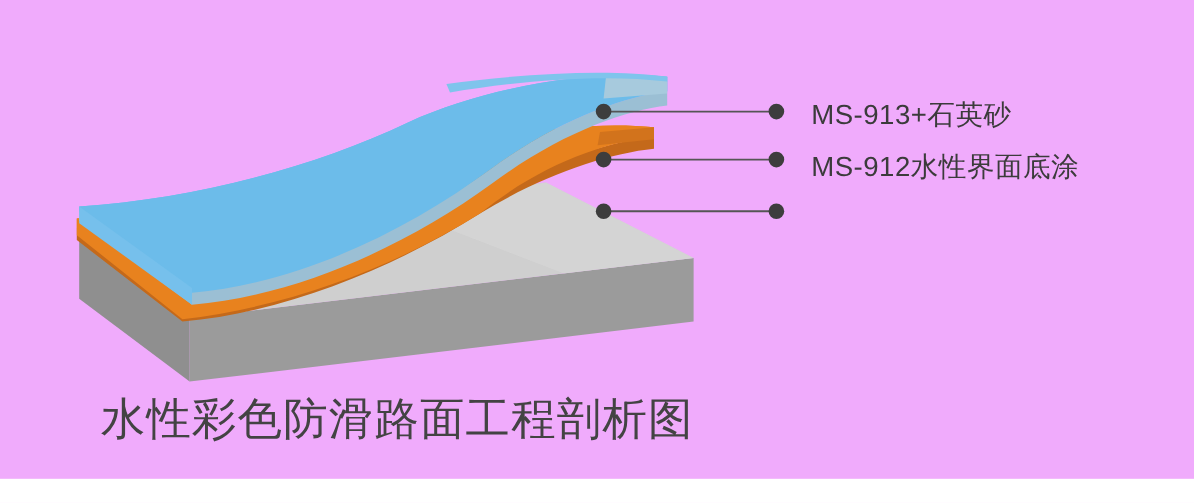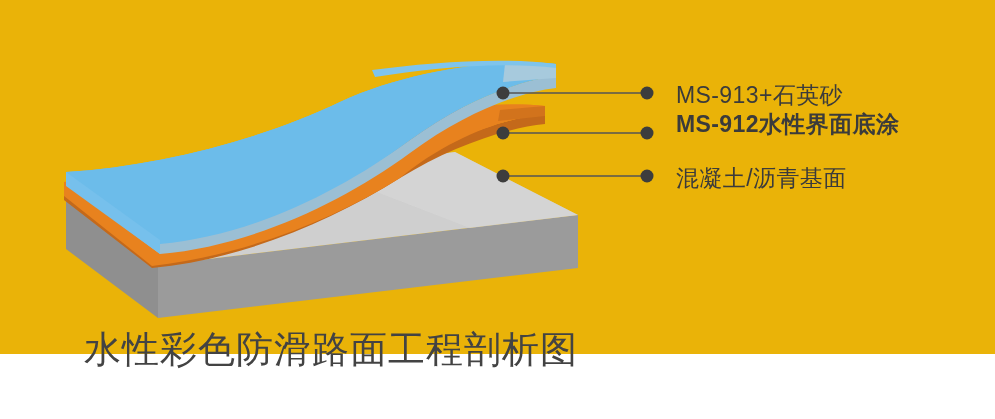--- a/index.html
+++ b/index.html
@@ -10,40 +10,40 @@
   body {
     width: 995px;
     height: 419px;
     font-family: "Liberation Sans", "DejaVu Sans", sans-serif;
     overflow: hidden;
     position: relative;
   }
   #stage {
     position: relative;
     width: 995px;
-    height: 354px;
-    background: #eab308;
+    height: 399px;
+    background: #f0abfc;
   }
   #diagram-svg {
     position: absolute;
     left: 0;
     top: 0;
     width: 995px;
     height: 419px;
   }
   .legend-label {
     position: absolute;
     font-size: 23px;
     color: #3b3b3b;
     white-space: nowrap;
     letter-spacing: 0.4px;
     font-family: "Liberation Sans", "DejaVu Sans", sans-serif;
   }
   #legend-label-0 { left: 676px; top: 80px; }
-  #legend-label-1 { left: 676px; top: 109px; font-weight: bold; }
+  #legend-label-1 { left: 676px; top: 124px; }
   #legend-label-2 { left: 676px; top: 163px; }
   #page-title {
     position: absolute;
     left: 84px;
     top: 325px;
     font-size: 37px;
     color: #434343;
     letter-spacing: 1px;
     white-space: nowrap;
     font-family: Liberation Sans, sans-serif;
@@ -142,17 +142,16 @@
       <line x1="503" y1="176" x2="647" y2="176" stroke="#555555" stroke-width="1.6"></line>
       <circle cx="503" cy="176" r="6.5" fill="#3d3d3d"></circle>
       <circle cx="647" cy="176" r="6.5" fill="#3d3d3d"></circle>
     </g>
   </svg>
 
   <div class="legend-label" id="legend-label-0">MS-913+石英砂</div>
 
   <div class="legend-label" id="legend-label-1">MS-912水性界面底涂</div>
 
-  <div class="legend-label" id="legend-label-2">混凝土/沥青基面</div>
 
   <div id="page-title">水性彩色防滑路面工程剖析图</div>
 
 </div>
 
 </body></html>

